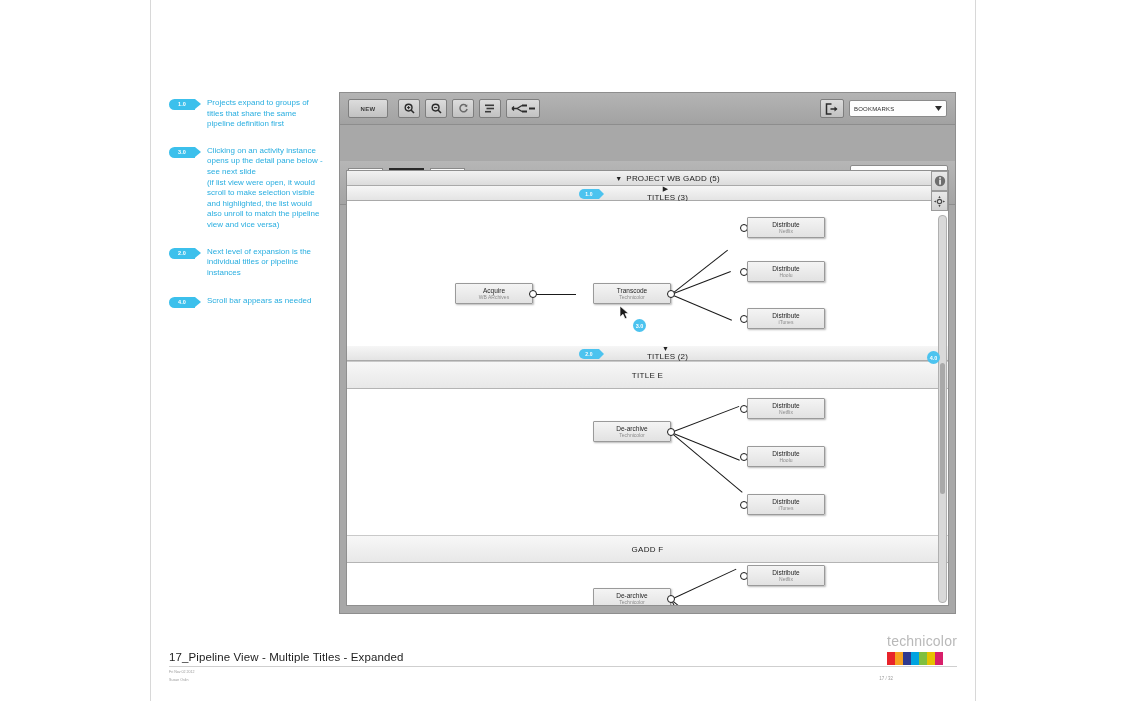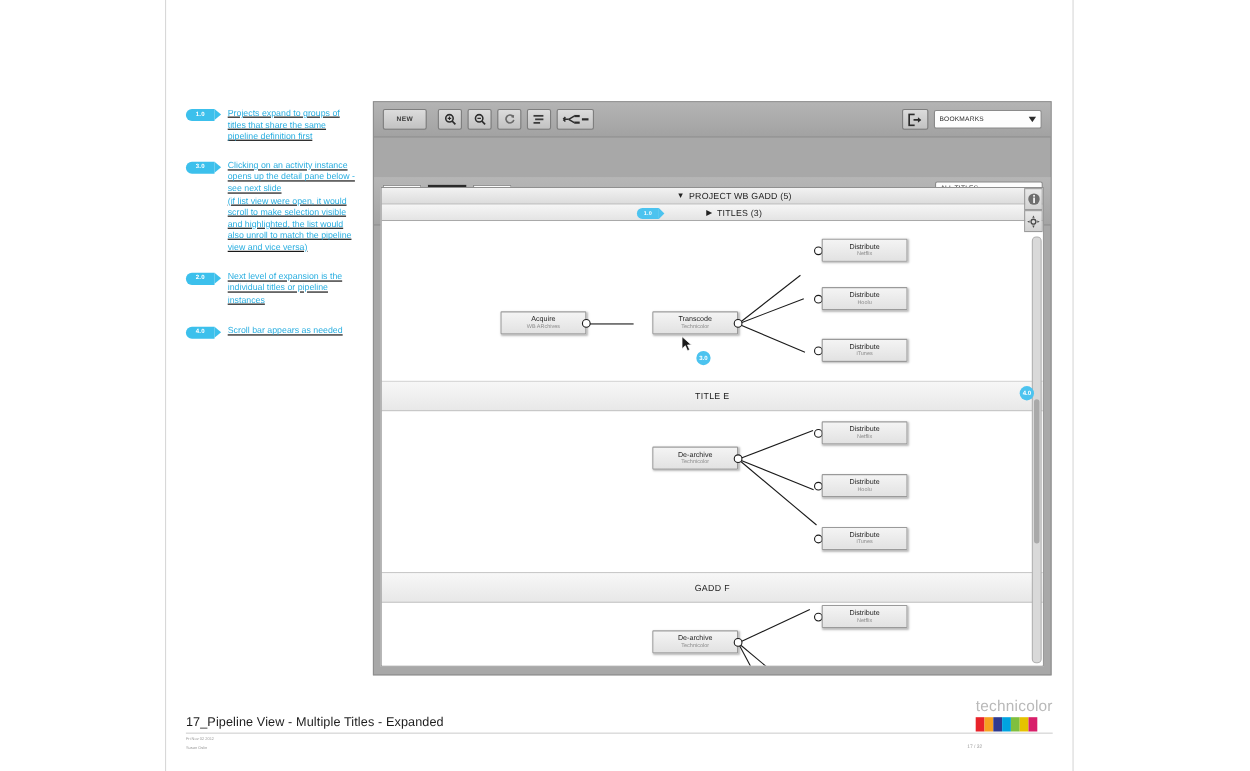--- a/index.html
+++ b/index.html
@@ -12,21 +12,21 @@
   #slide {
     position: absolute;
     left: 150px; top: 0;
     width: 826px; height: 701px;
     background: #ffffff;
     border-left: 1px solid #d8d8d8;
     border-right: 1px solid #d8d8d8;
   }
 
   
-  .annots { position: absolute; left: 18px; top: 98px; width: 155px; text-decoration: underline; }
+  .annots { position: absolute; left: 18px; top: 98px; width: 155px; }
   .annot { position: relative; margin-bottom: 16px; padding-left: 38px; }
   .badge-tag {
     position: absolute; left: 0; top: 1px;
     width: 26px; height: 11px;
     background: #3cc0ec;
     border-radius: 6px 0 0 6px;
     color: #ffffff; font-size: 5.5px; font-weight: bold;
     line-height: 11px; text-align: center;
     letter-spacing: .2px;
   }
@@ -127,21 +127,21 @@
     overflow: hidden;
   }
   .grpbar {
     height: 15px; background: linear-gradient(#f2f2f2,#dcdcdc);
     border-bottom: 1px solid #a9a9a9;
     display: flex; align-items: center; justify-content: center;
     font-size: 8px; color: #222; letter-spacing: .2px;
     position: relative;
     padding-left: 40px;
   }
-  .grpbar.lvl2 { background: linear-gradient(#f6f6f6,#e4e4e4); }
+  .grpbar.lvl2 { background: linear-gradient(#f6f6f6,#e4e4e4); flex-direction: column; }
   .tri { display: inline-block; margin-right: 4px; font-size: 7px; }
   .titlebar {
     height: 28px; background: linear-gradient(#f7f7f7,#e8e8e8);
     border-top: 1px solid #c9c9c9; border-bottom: 1px solid #b4b4b4;
     display: flex; align-items: center; justify-content: center;
     font-size: 8px; color: #222; letter-spacing: .3px;
   }
   .pipe { position: relative; background: #fff; }
   .node {
     position: absolute; width: 78px; height: 21px;
@@ -414,20 +414,25 @@
         </div>
 
         <div class="cursor" style="left:272px;top:104px">
           <svg width="11" height="15" viewBox="0 0 11 15">
               <path d="M1 1 L1 12 L4 9.3 L6 13.8 L8 12.9 L6 8.6 L9.6 8.6 Z" fill="#1a1a1a" stroke="#ffffff" stroke-width=".7"></path>
             </svg>
         </div>
         <div class="cbadge" style="left:286px;top:118px">3.0</div>
       </div>
 
+      <div class="grpbar lvl2">
+        <span class="tagbadge" style="left:232px;top:2.5px">2.0</span>
+        <span class="tri">▼</span>
+        <span>TITLES (2)</span>
+      </div>
 
       <div class="titlebar">TITLE E</div>
       <div class="pipe" style="height:146px">
         <div class="edge" style="left:324px;top:42.5px;width:73px;transform:rotate(-21deg)"></div>
         <div class="edge" style="left:324px;top:42.5px;width:74px;transform:rotate(22deg)"></div>
         <div class="edge" style="left:324px;top:42.5px;width:93px;transform:rotate(40deg)"></div>
 
         <div class="node" style="left:246px;top:32px">
           <span class="n1">De-archive</span>
           <span class="n2">Technicolor</span>

